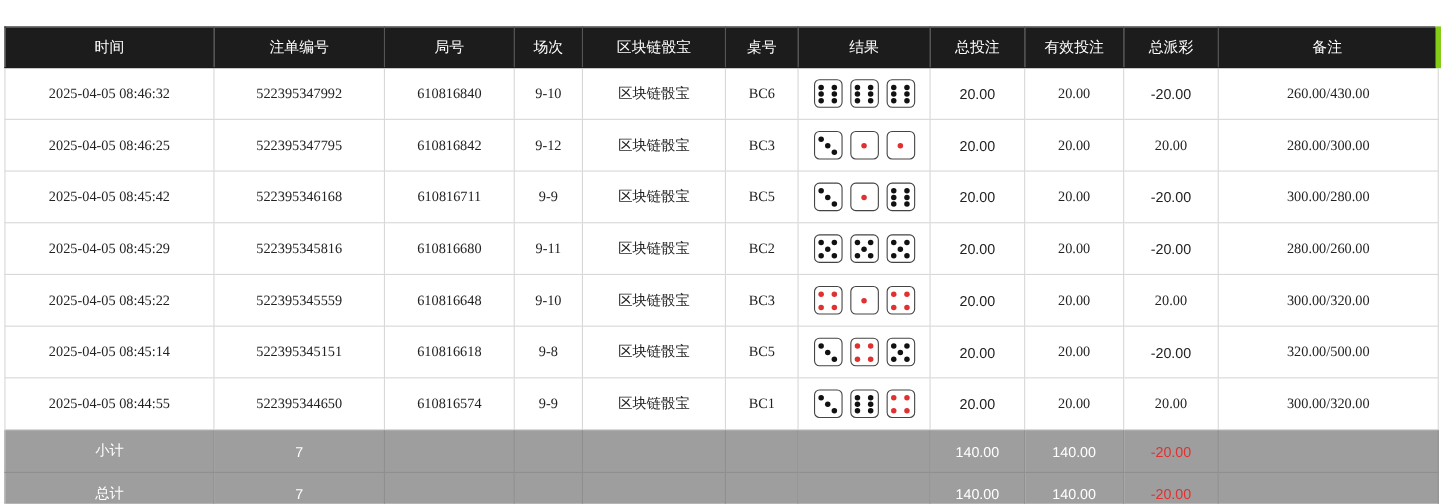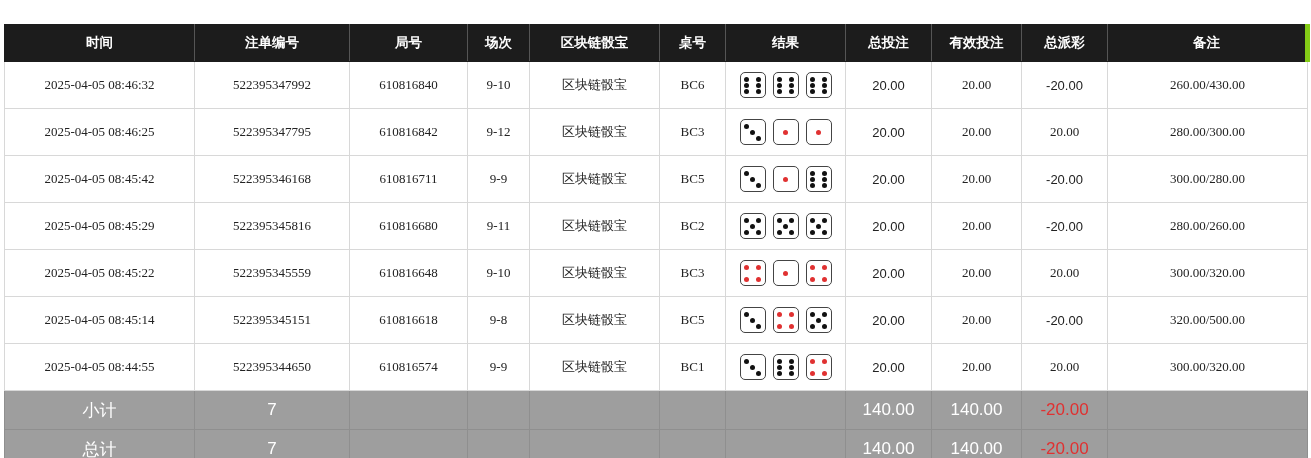--- a/index.html
+++ b/index.html
@@ -20,21 +20,21 @@
     box-sizing: border-box;
   }
   table.bet-table {
     border-collapse: collapse;
     width: 1303px;
     table-layout: fixed;
   }
   table.bet-table th {
     background: #1c1c1c;
     color: #ffffff;
-    font-weight: bold;
+    font-weight: normal;
     font-size: 13.5px;
     height: 36px;
     border: 1px solid #1c1c1c;
     border-right: 1px solid #555555;
     padding: 0 15px;
   }
   table.bet-table th:last-child {
     border-right: 5px solid #84cc16;
   }
   table.bet-table td {
@@ -50,21 +50,21 @@
   td.num-blue { color: #1a6fc4; }
   td.num-red  { color: #e03131; }
   td.plain    { color: #222222; font-family: Liberation Serif, serif; }
 
   
   tr.summary td {
     background: #9e9e9e;
     color: #ffffff;
     height: 38px;
     border: 1px solid #8f8f8f;
-    font-size: 17px;
+    font-size: 13px;
   }
   tr.summary td.red-val { color: #e03131; }
 
   
   .dice-cell {
     display: flex;
     justify-content: center;
     align-items: center;
     gap: 7px;
   }

